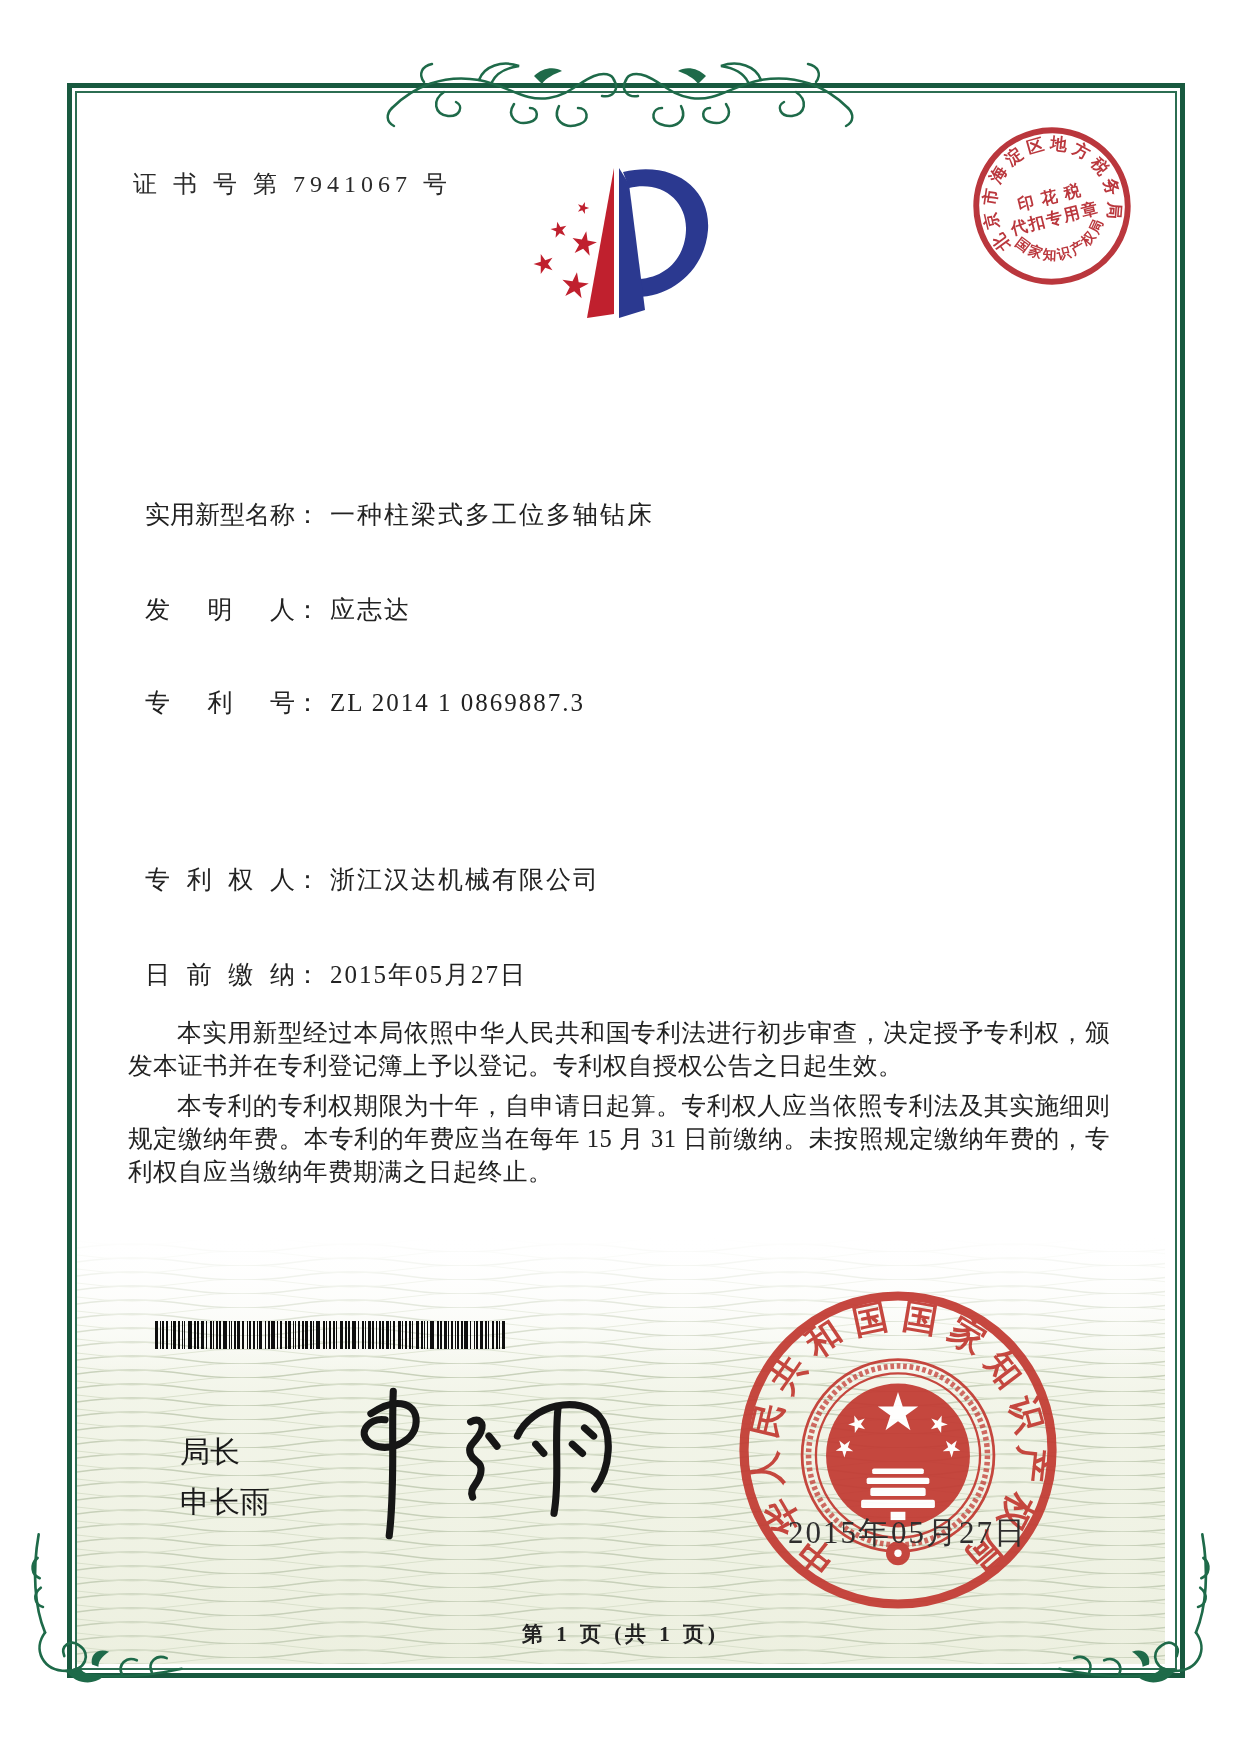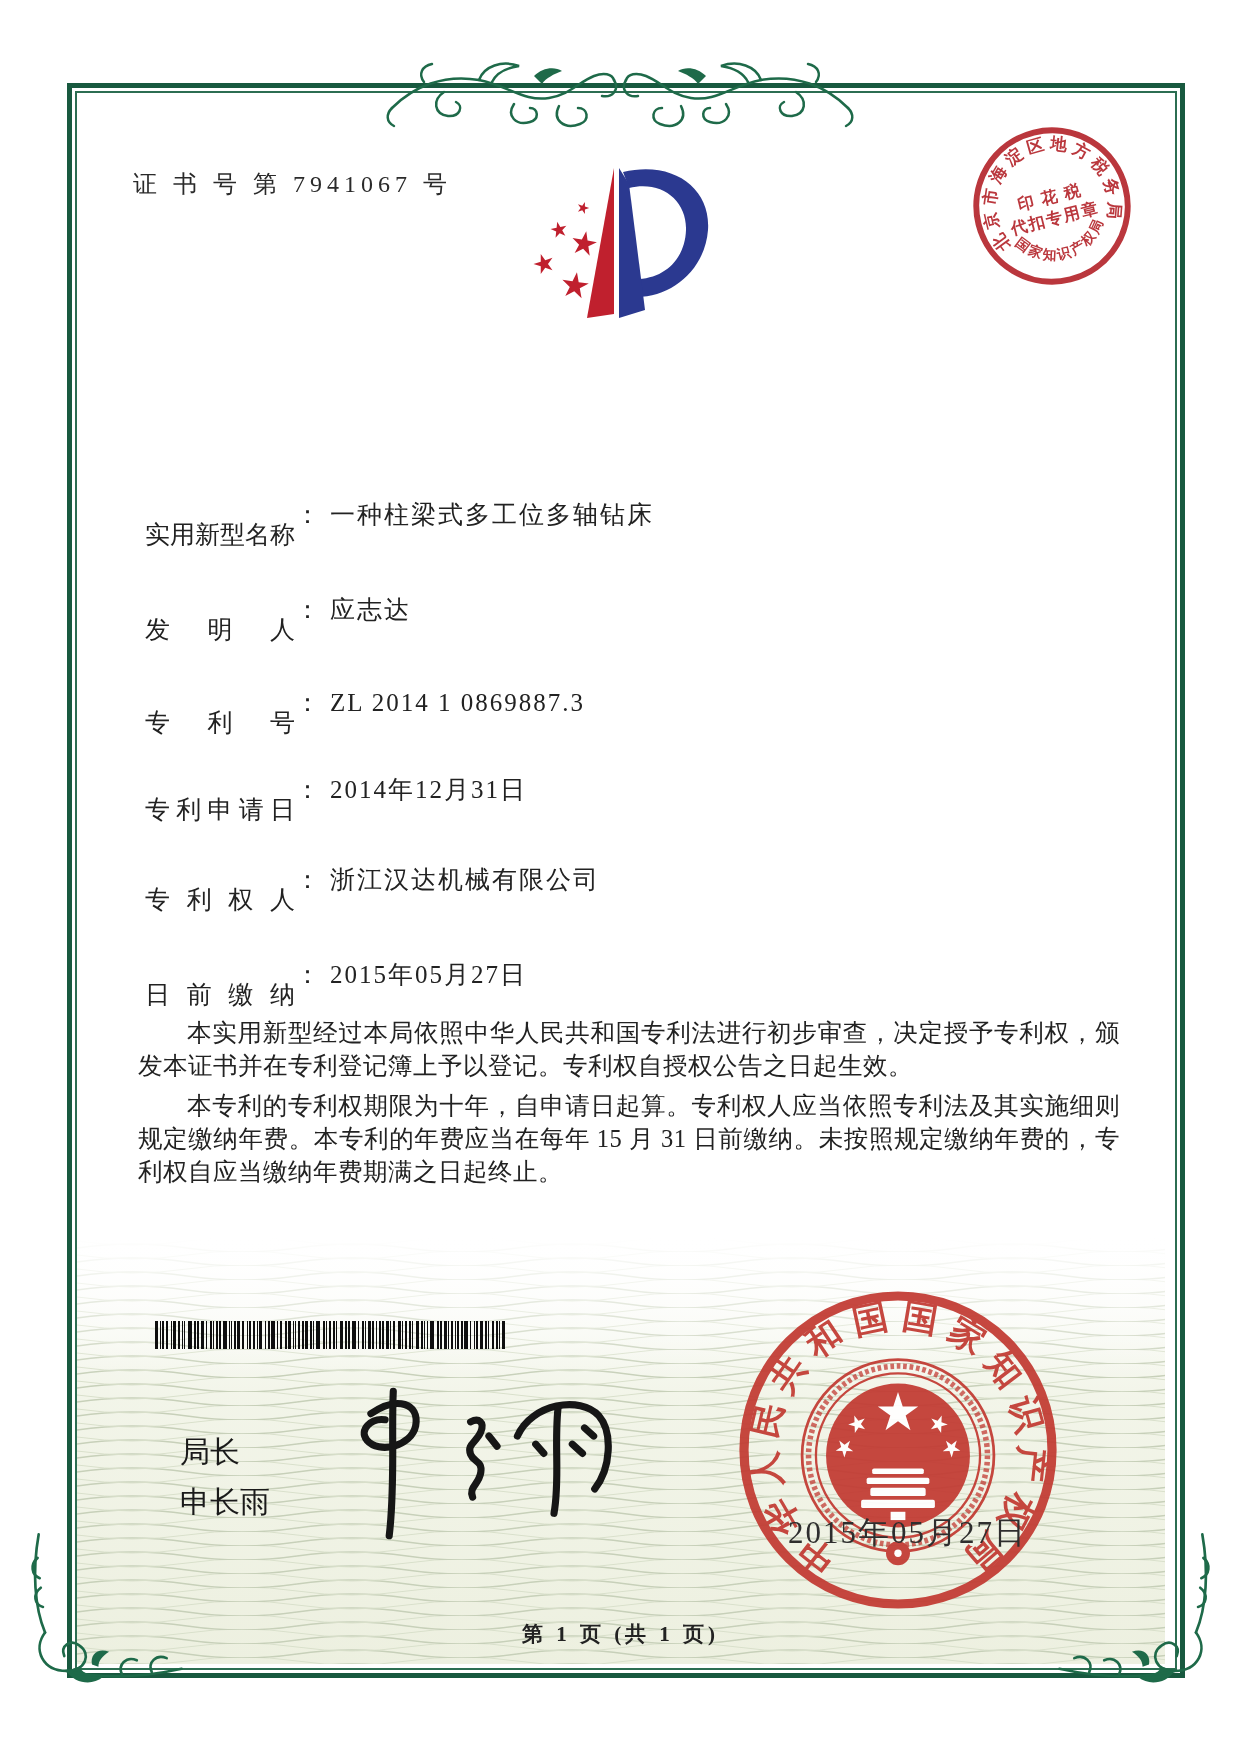--- a/index.html
+++ b/index.html
@@ -29,25 +29,25 @@
   .corner.bl{left:28px;top:1528px;}
   .corner.br{left:1053px;top:1528px;transform:scaleX(-1);}
   
   .cert-no{position:absolute;left:133px;top:168px;font-size:24px;letter-spacing:5px;color:#2a2a2a;z-index:5;}
   .tax-stamp{position:absolute;left:966px;top:120px;width:172px;height:172px;transform:rotate(-14deg);z-index:6;opacity:.92;}
   .logo{position:absolute;left:495px;top:158px;width:230px;height:168px;z-index:5;}
   .title{position:absolute;left:0;top:336px;width:100%;text-align:center;
     font-size:58px;font-weight:700;letter-spacing:13px;color:#111;z-index:5;}
   
   .field{position:absolute;left:145px;font-size:25px;z-index:5;white-space:nowrap;color:#222;}
-  .flabel{display:inline-block;width:150px;text-align:justify;text-align-last:justify;vertical-align:top;margin-top:20px;}
+  .flabel{display:inline-block;width:150px;text-align:justify;text-align-last:justify;vertical-align:top;}
   .fcolon{display:inline-block;}
   .fvalue{display:inline-block;margin-left:10px;letter-spacing:2px;}
   
-  .bodytext{position:absolute;left:138px;top:1016px;width:982px;z-index:5;
+  .bodytext{position:absolute;left:128px;top:1016px;width:982px;z-index:5;
     font-size:24.5px;line-height:33px;text-align:justify;color:#222;}
   .bodytext p{margin:0 0 7px 0;text-indent:2em;letter-spacing:.5px;}
   
   .barcode{position:absolute;left:155px;top:1321px;width:356px;height:28px;z-index:5;}
   .bars{display:flex;height:100%;}
   .bars div{background:#0e0e0e;height:100%;flex:none;}
   
   .sig-role{position:absolute;left:180px;top:1432px;font-size:30px;z-index:5;
     font-family:"Liberation Sans","DejaVu Sans",sans-serif;color:#1a1a1a;}
   .sig-name{position:absolute;left:180px;top:1482px;font-size:30px;z-index:5;
@@ -160,23 +160,20 @@
 
 
   <div class="field" style="top:498px;">
     <span class="flabel">实用新型名称</span><span class="fcolon">：</span><span class="fvalue">一种柱梁式多工位多轴钻床</span>
   </div>
   <div class="field" style="top:593px;">
     <span class="flabel">发明人</span><span class="fcolon">：</span><span class="fvalue">应志达</span>
   </div>
   <div class="field" style="top:686px;">
     <span class="flabel">专利号</span><span class="fcolon">：</span><span class="fvalue">ZL 2014 1 0869887.3</span>
-  </div>
-  <div class="field" style="top:773px;">
-    <span class="flabel">专利申请日</span><span class="fcolon">：</span><span class="fvalue">2014年12月31日</span>
   </div>
   <div class="field" style="top:863px;">
     <span class="flabel">专利权人</span><span class="fcolon">：</span><span class="fvalue">浙江汉达机械有限公司</span>
   </div>
   <div class="field" style="top:958px;">
     <span class="flabel">日前缴纳</span><span class="fcolon">：</span><span class="fvalue">2015年05月27日</span>
   </div>
 
   <div class="bodytext">
     <p>本实用新型经过本局依照中华人民共和国专利法进行初步审查，决定授予专利权，颁发本证书并在专利登记簿上予以登记。专利权自授权公告之日起生效。</p>

